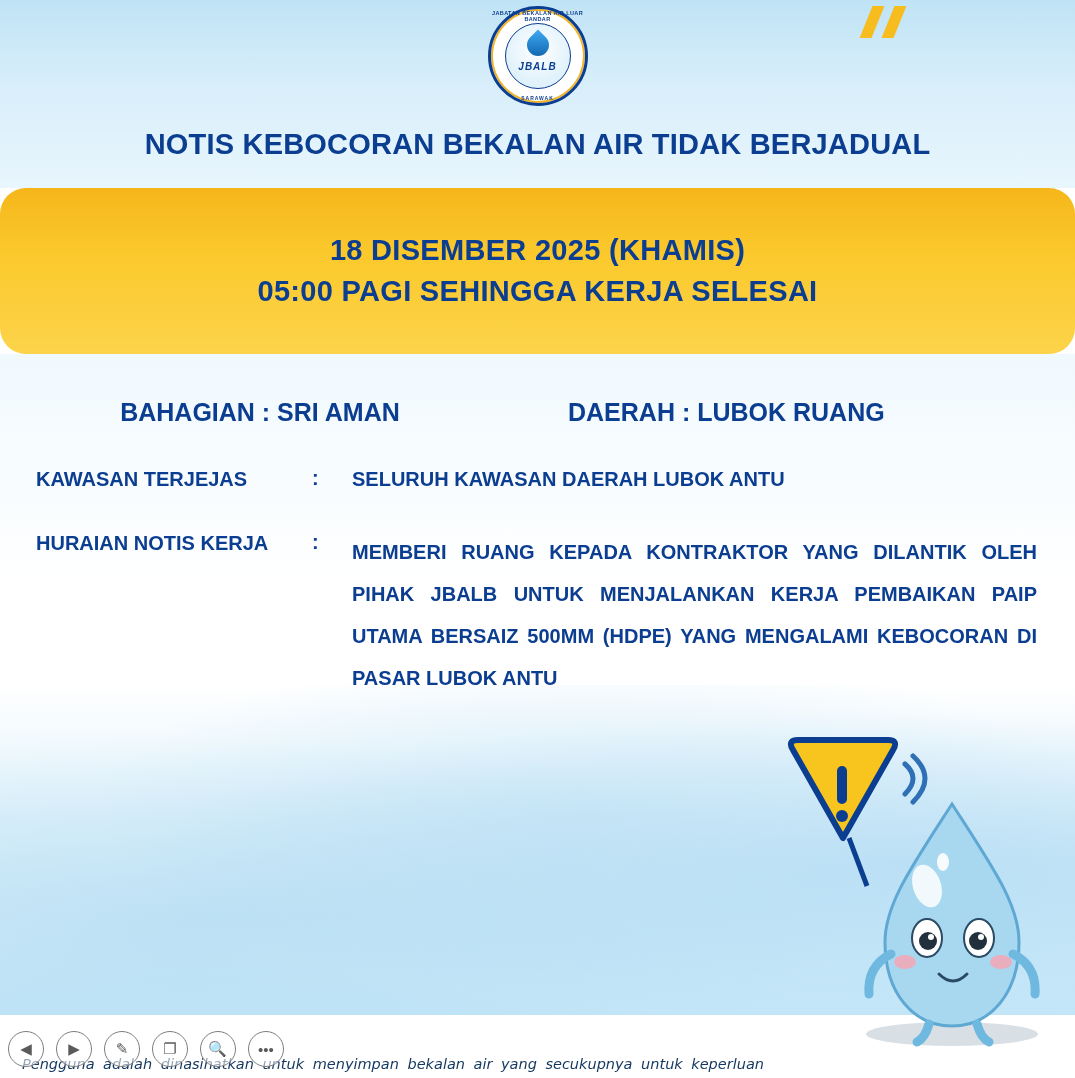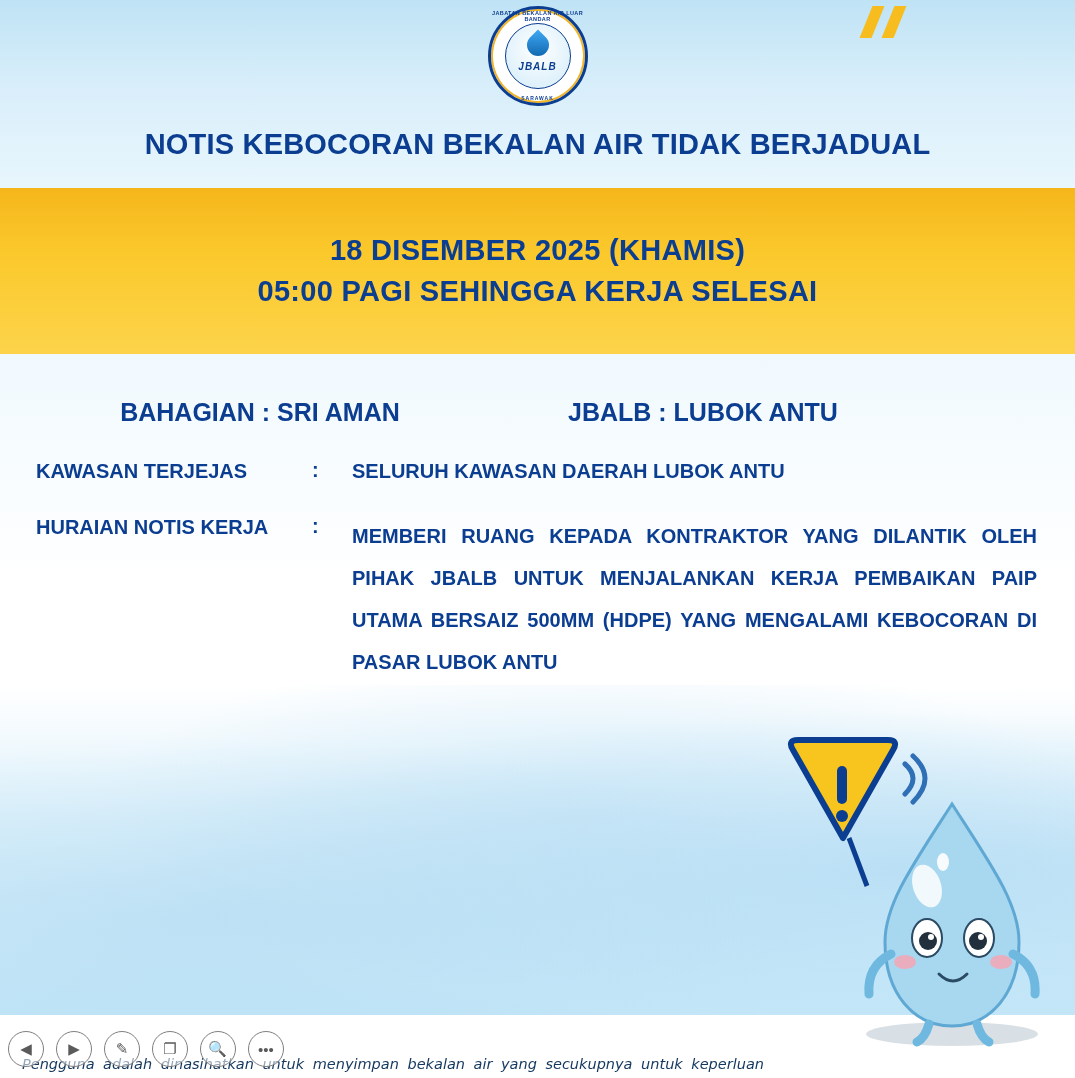--- a/index.html
+++ b/index.html
@@ -114,20 +114,21 @@
 
   
   .date-band {
     height: 166px;
     background: linear-gradient(180deg, #f5b61b 0%, #fbc92c 40%, #fcd34a 100%);
     display: flex;
     flex-direction: column;
     align-items: center;
     justify-content: center;
     gap: 8px;
+    border-radius: 26px;
   }
   .date-line {
     font-size: 29px;
     font-weight: bold;
     color: #0b3d91;
     letter-spacing: 0.3px;
   }
 
   
   .body-area {
@@ -141,21 +142,21 @@
     padding: 44px 0 0 0;
     color: #0b3d91;
     font-size: 25px;
     font-weight: bold;
   }
   .region-left { width: 520px; text-align: center; }
   .region-right { flex: 1; text-align: left; padding-left: 48px; }
 
   .detail {
     display: flex;
-    margin-top: 32px;
+    margin-top: 40px;
     padding: 0 28px 0 36px;
     color: #0b3d91;
   }
   .detail-label {
     width: 276px;
     font-size: 20px;
     font-weight: bold;
     line-height: 1.2;
   }
   .detail-colon {
@@ -304,21 +305,21 @@
   </div>
 
   <div class="date-band">
     <div class="date-line">18 DISEMBER 2025 (KHAMIS)</div>
     <div class="date-line">05:00 PAGI SEHINGGA KERJA SELESAI</div>
   </div>
 
   <div class="body-area">
     <div class="region-row">
       <div class="region-left">BAHAGIAN : SRI AMAN</div>
-      <div class="region-right">JBALB : LUBOK ANTU</div>
+      <div class="region-right">DAERAH : LUBOK RUANG</div>
     </div>
 
     <div class="detail">
       <div class="detail-label">KAWASAN TERJEJAS</div>
       <div class="detail-colon">:</div>
       <div class="detail-value">SELURUH KAWASAN DAERAH LUBOK ANTU</div>
     </div>
 
     <div class="detail wrap">
       <div class="detail-label">HURAIAN NOTIS KERJA</div>

